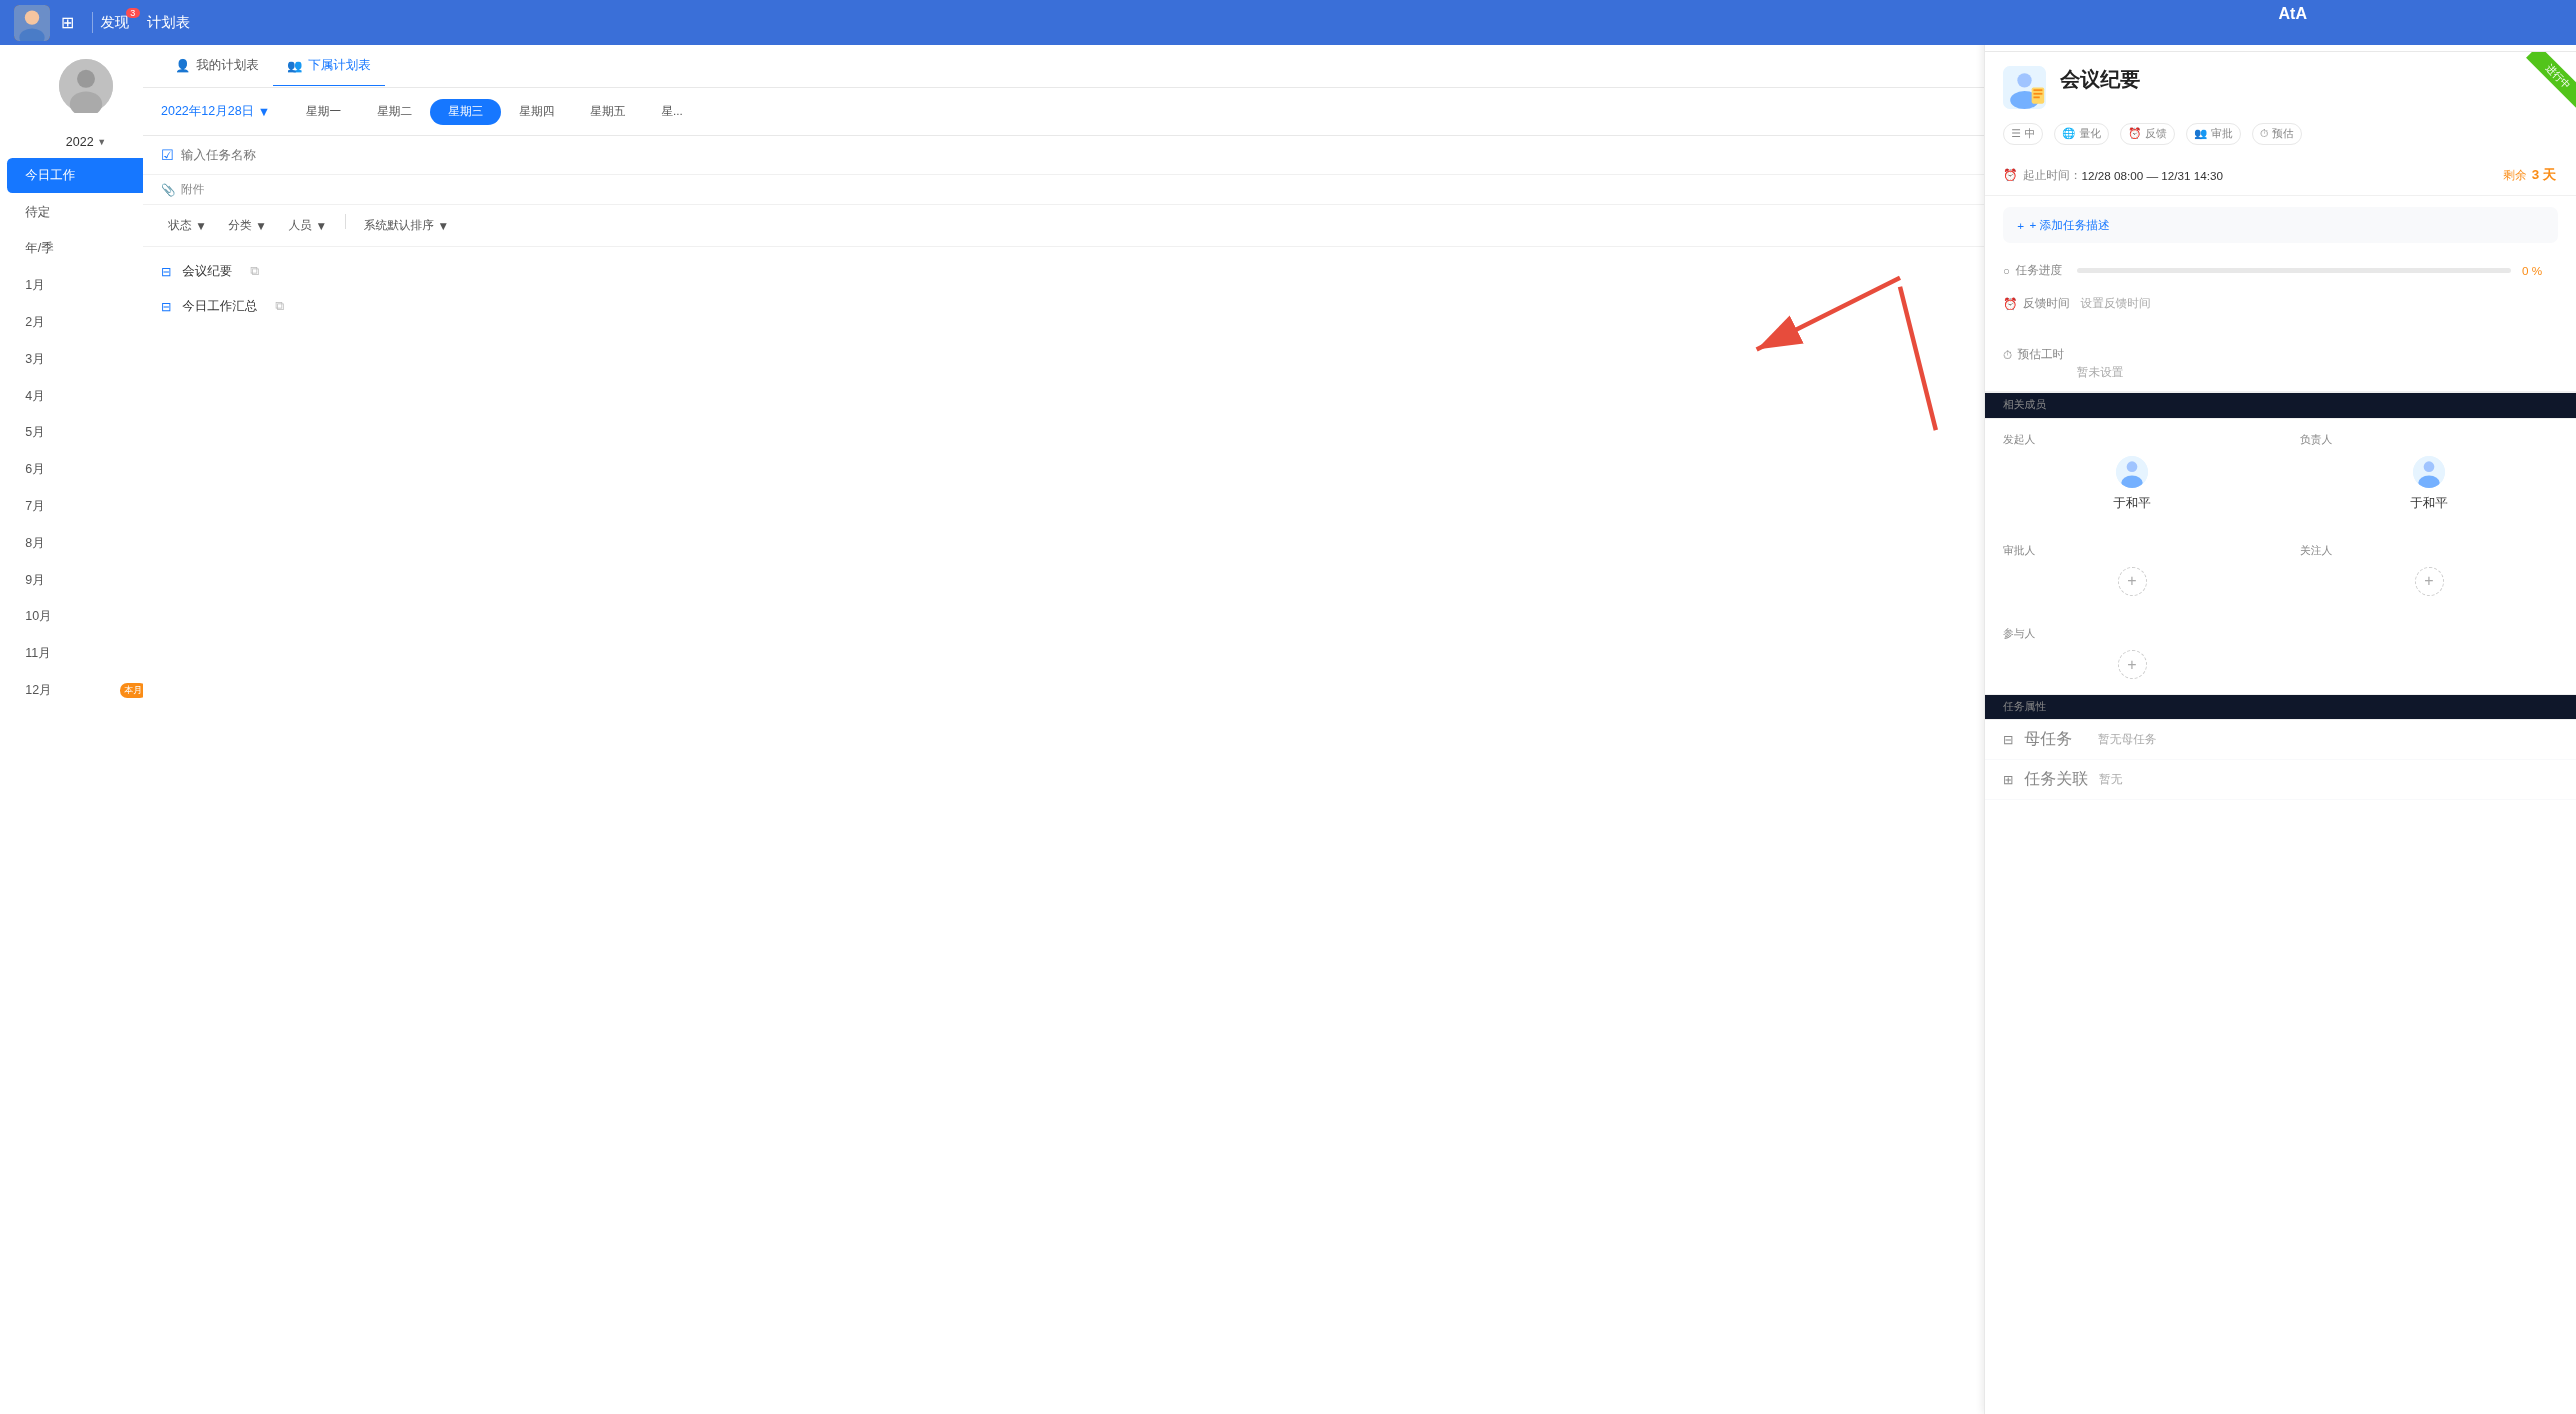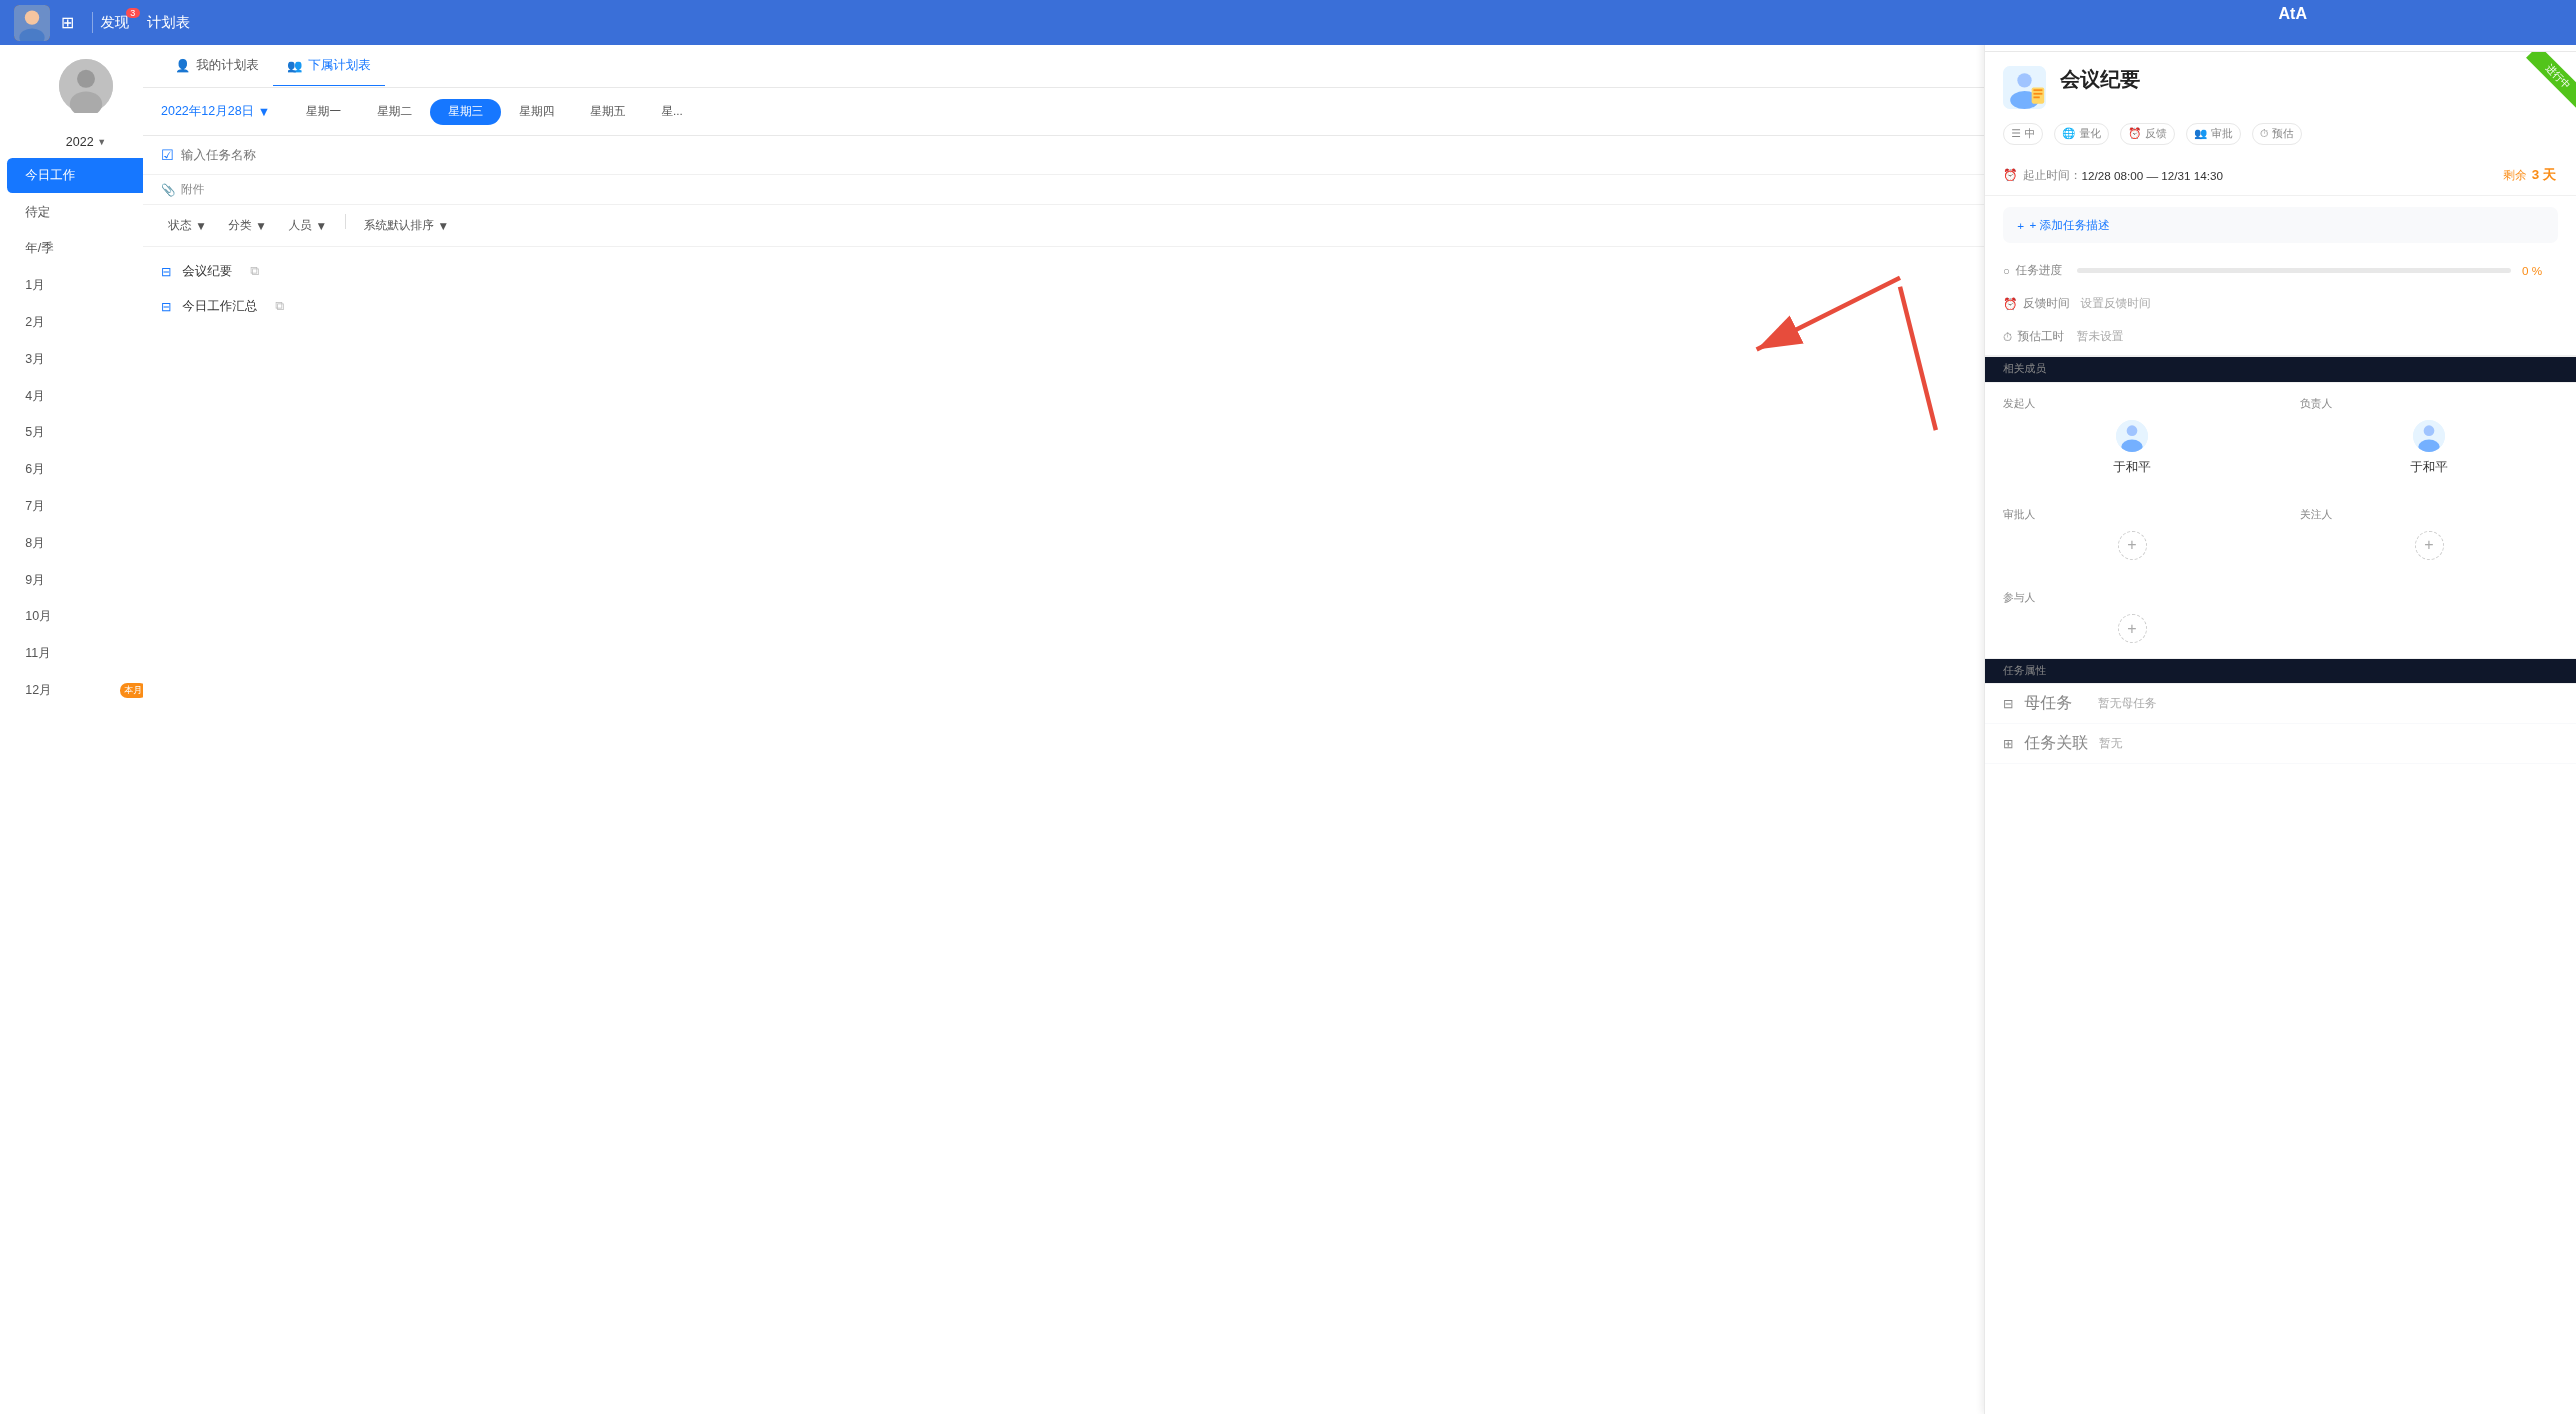--- a/index.html
+++ b/index.html
@@ -416,21 +416,21 @@
       <span>反馈时间</span>
     </span>
     <span class="panel-value" style="color:#aaa;">设置反馈时间</span>
   </div>
 
   <div class="panel-row" style="border-bottom:0.9px solid #f0f0f0;padding-bottom:10.8px;">
     <span class="panel-label">
       <span>⏱</span>
       <span>预估工时</span>
     </span>
-    <span class="panel-value" style="color:#aaa;">暂未设置</span>
+    <span class="panel-value" style="color:#aaa;margin-top:36px;">暂未设置</span>
   </div>
 
   <div class="section-title">
     <span>相关成员</span>
   </div>
 
   <div class="members-grid">
 
     <div class="member-cell">
       <div class="member-role">发起人</div>

